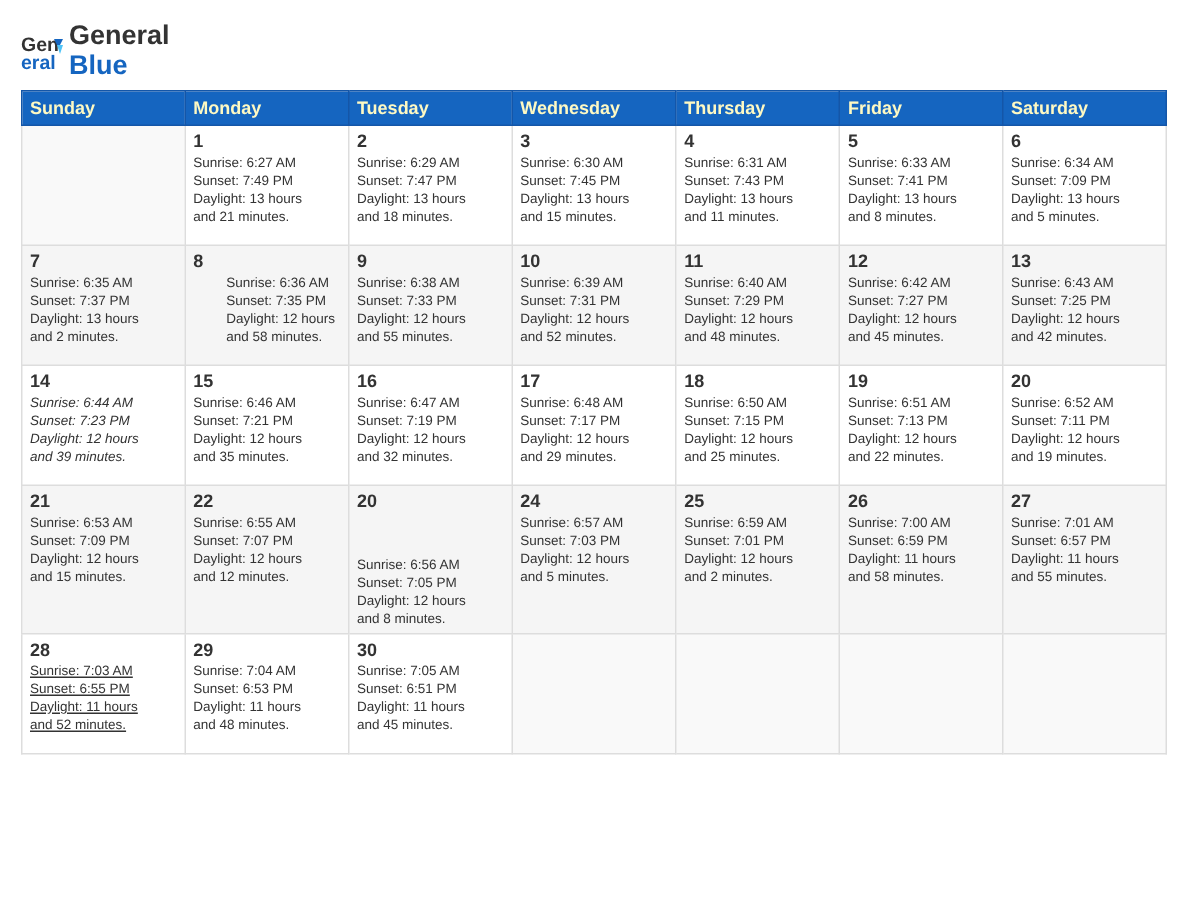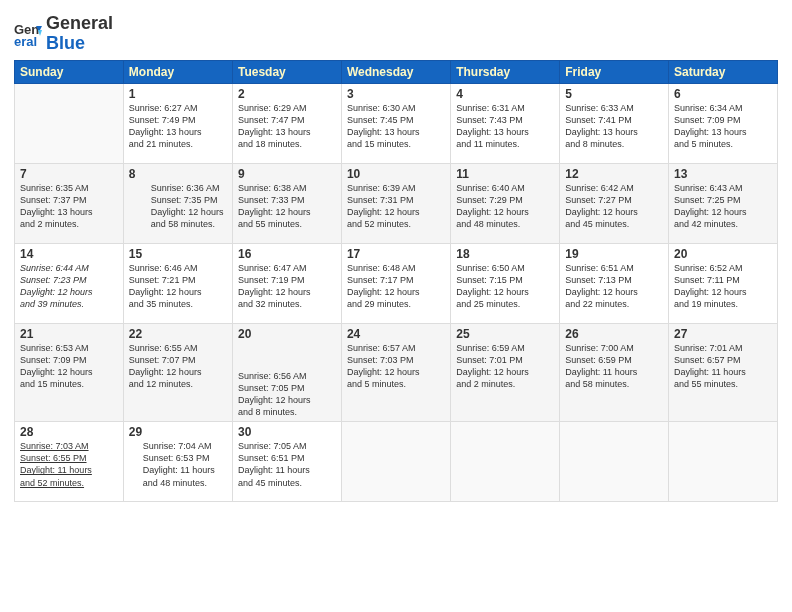--- a/index.html
+++ b/index.html
@@ -331,21 +331,21 @@
         <tr>
           <td>
             <span class="day-num">28</span>
             <div class="day-info" style="white-space: pre-line; text-decoration: underline;">Sunrise: 7:03 AM
 Sunset: 6:55 PM
 Daylight: 11 hours
 and 52 minutes.</div>
           </td>
           <td>
             <span class="day-num">29</span>
-            <div class="day-info" style="white-space: pre-line; margin-left: 14px;">Sunrise: 7:04 AM
+            <div class="day-info" style="white-space: pre-line;">Sunrise: 7:04 AM
 Sunset: 6:53 PM
 Daylight: 11 hours
 and 48 minutes.</div>
           </td>
           <td>
             <span class="day-num">30</span>
             <div class="day-info" style="white-space: pre-line;">Sunrise: 7:05 AM
 Sunset: 6:51 PM
 Daylight: 11 hours
 and 45 minutes.</div>

